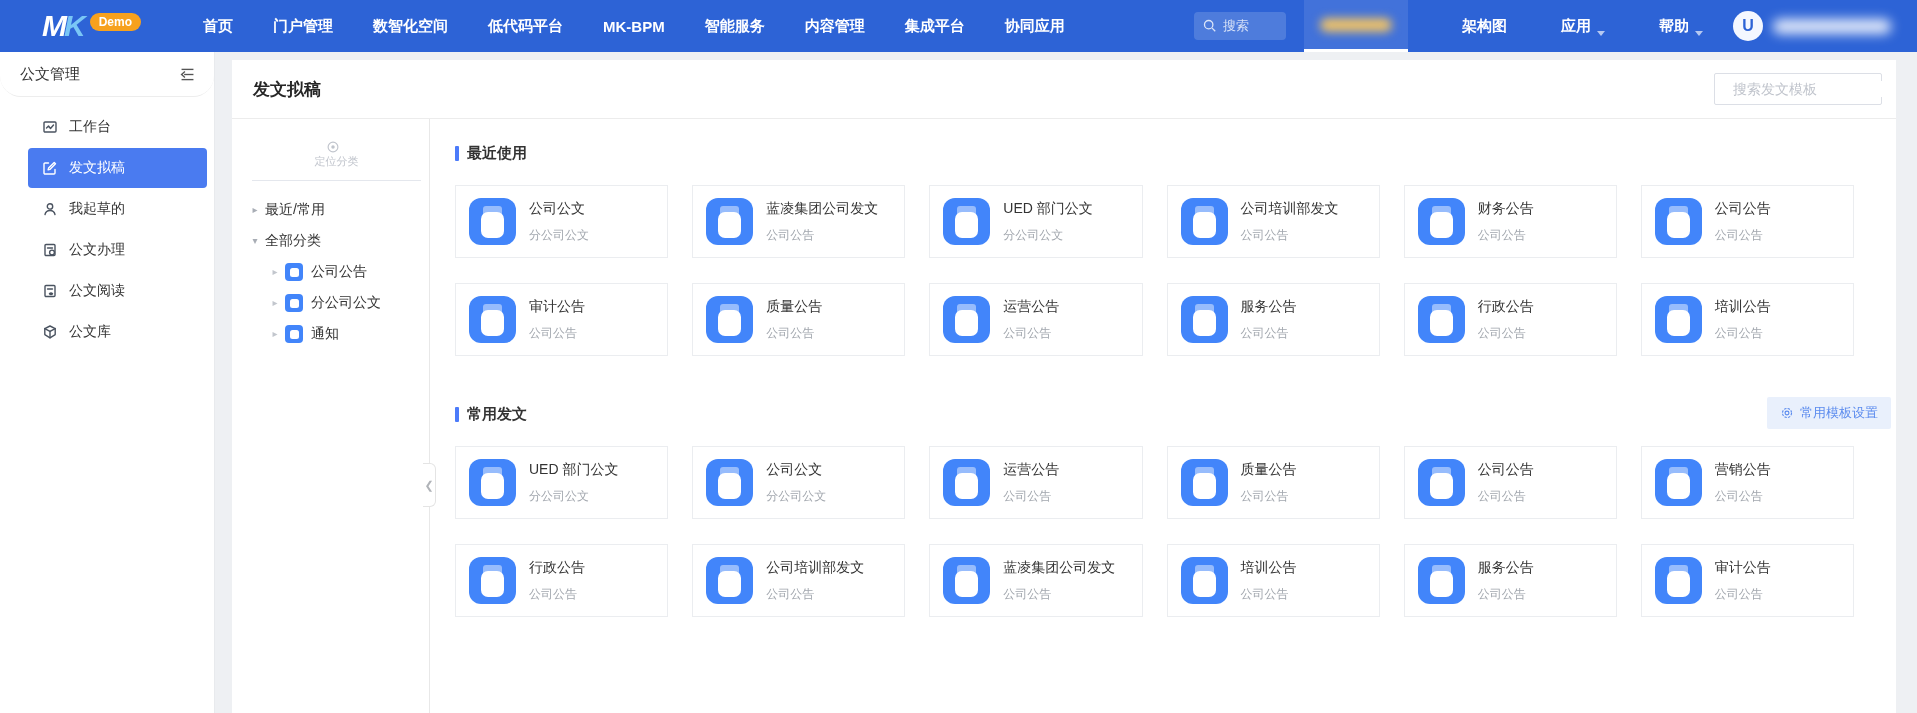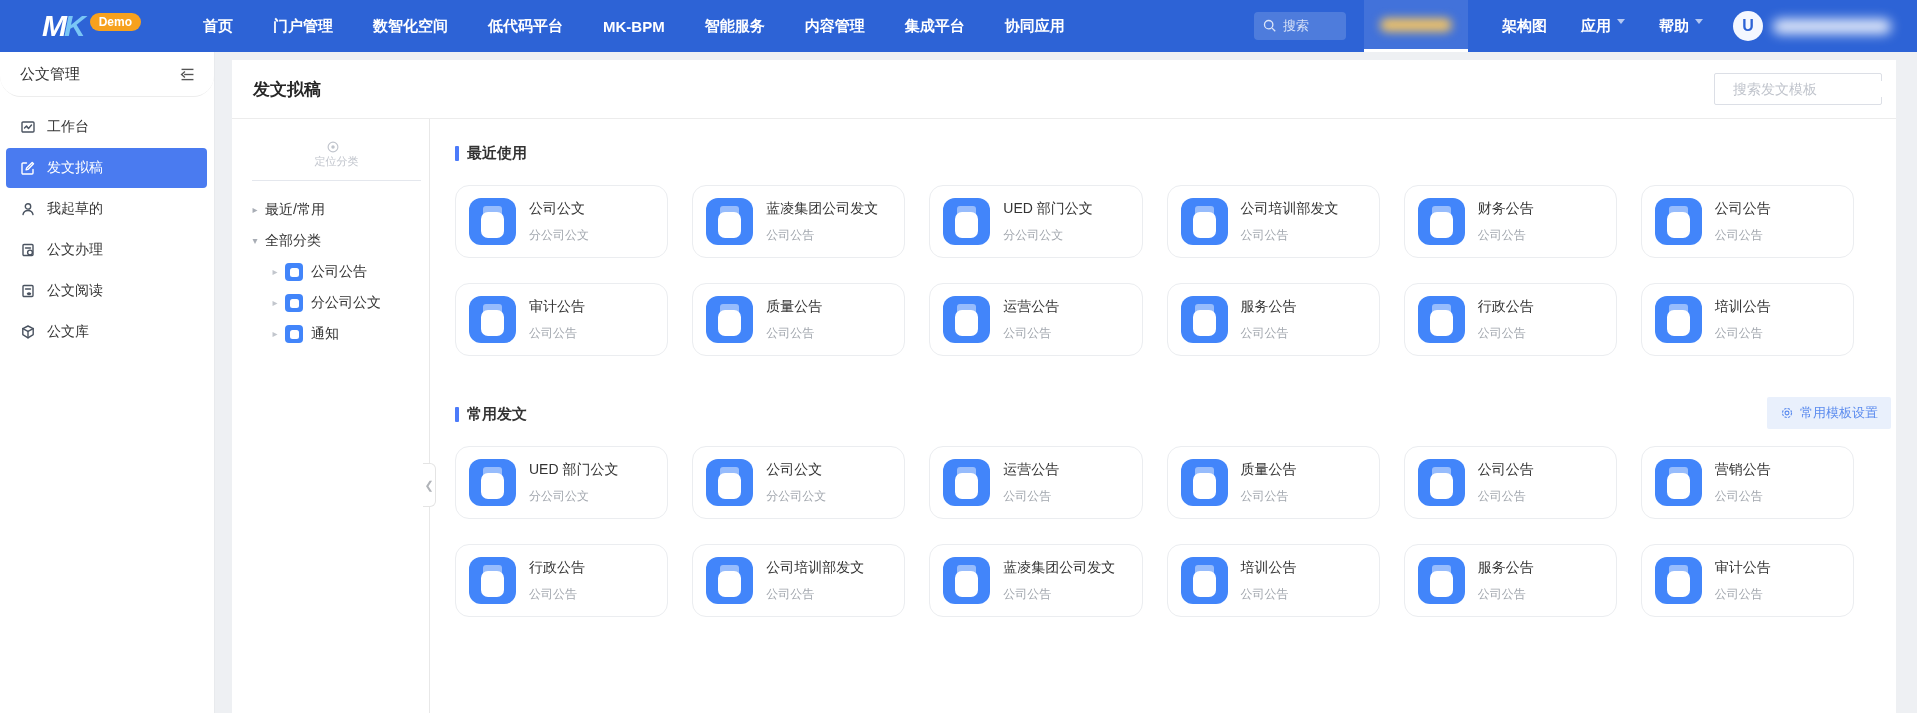--- a/index.html
+++ b/index.html
@@ -16,32 +16,32 @@
   .logo-m{font-size:30px;font-weight:bold;font-style:italic;letter-spacing:-2px;color:#fff;}
   .logo-k{font-size:30px;font-weight:bold;font-style:italic;letter-spacing:-2px;color:#79c6f6;margin-left:-1px;}
   .logo-badge{background:var(--badge);color:#fff;font-size:12px;font-weight:bold;border-radius:10px;padding:2px 9px;margin-left:6px;margin-top:-8px;}
   .nav{display:flex;align-items:center;margin-left:42px;height:100%;}
   .nav-item{padding:0 20px;font-size:15px;font-weight:600;height:100%;display:flex;align-items:center;cursor:pointer;white-space:nowrap;}
   .top-right{margin-left:auto;display:flex;align-items:center;height:100%;margin-right:26px;}
   .top-search{width:92px;height:28px;border-radius:4px;background:rgba(255,255,255,.16);display:flex;align-items:center;padding-left:9px;color:rgba(255,255,255,.78);font-size:13px;}
   .top-search svg{margin-right:6px;flex:none;}
   .blur-tab{height:100%;width:104px;margin-left:18px;background:rgba(255,255,255,.10);border-bottom:3px solid #fff;display:flex;align-items:center;justify-content:center;}
   .blur-gold{width:72px;height:14px;border-radius:7px;background:#ecc169;filter:blur(5px);}
-  .top-link{font-size:15px;font-weight:600;margin-left:34px;cursor:pointer;display:flex;align-items:flex-start;white-space:nowrap;}
+  .top-link{font-size:15px;font-weight:600;margin-left:54px;cursor:pointer;display:flex;align-items:flex-end;white-space:nowrap;}
   .caret-down{width:0;height:0;border-left:4px solid transparent;border-right:4px solid transparent;border-top:5px solid rgba(255,255,255,.65);margin-left:6px;margin-top:2px;}
   .user{display:flex;align-items:center;margin-left:30px;}
   .avatar{width:30px;height:30px;border-radius:50%;background:#f4f7ff;color:#2d63d6;font-weight:bold;font-size:16px;display:flex;align-items:center;justify-content:center;}
   .blur-name{width:118px;height:15px;margin-left:10px;border-radius:7px;background:rgba(255,255,255,.85);filter:blur(6px);}
 
   
   .sidebar{position:absolute;left:0;top:52px;bottom:0;width:215px;background:#fff;border-right:1px solid var(--border);z-index:20;}
   .sb-header{height:45px;display:flex;align-items:center;justify-content:space-between;padding:0 18px 0 20px;border-bottom:1px solid #ededed;border-radius:21px;}
   .sb-title{font-size:15px;color:#333;}
   .sb-collapse{cursor:pointer;display:flex;align-items:center;color:#555;}
-  .sb-list{padding-top:10px;}
+  .sb-list{padding-top:10px;padding-left:22px;}
   .sb-item{height:40px;display:flex;align-items:center;padding-left:20px;margin:0 0 1px 0;font-size:14px;color:#333;cursor:pointer;}
   .sb-item svg{margin-right:11px;flex:none;}
   .sb-item.active{background:var(--active-item);color:#fff;margin:0 7px 1px 6px;border-radius:4px;padding-left:14px;}
 
   
   .main-card{position:absolute;left:232px;top:60px;right:21px;bottom:0;background:#fff;z-index:10;}
   .card-header{height:59px;border-bottom:1px solid #ececec;display:flex;align-items:center;padding:0 14px 0 21px;}
   .page-title{font-size:17px;font-weight:bold;color:#262626;}
   .tpl-search{margin-left:auto;width:168px;height:32px;border:1px solid #dcdfe6;border-radius:2px;display:flex;align-items:center;padding-left:10px;background:#fff;}
   .tpl-search input{border:none;outline:none;width:150px;font-size:14px;color:#333;margin-left:8px;}
@@ -58,21 +58,21 @@
   .node-ic{width:18px;height:18px;border-radius:4px;background:var(--brand-icon);position:relative;margin-right:8px;flex:none;}
   .node-ic::after{content:"";position:absolute;left:5px;top:5px;width:9px;height:9px;border-radius:2.5px;background:#fff;}
 
   .content-panel{position:absolute;left:199px;top:59px;right:0;bottom:0;padding:23px 42px 0 24px;overflow:hidden;}
   .section-head{display:flex;align-items:center;position:relative;height:22px;}
   .s-bar{width:4px;height:15px;background:var(--accent);border-radius:1px;margin-right:8px;}
   .s-title{font-size:15px;font-weight:bold;color:#333;}
   .s-action{position:absolute;right:-37px;top:-6px;display:flex;align-items:center;background:#e9f0fc;color:#5b8bee;font-size:13px;padding:7px 13px;border-radius:2px;border:none;cursor:pointer;}
   .s-action svg{margin-right:6px;}
   .grid{display:grid;grid-template-columns:repeat(6,1fr);column-gap:24px;row-gap:25px;margin-top:21px;}
-  .card{height:73px;border:1px solid var(--card-border);border-radius:14px;background:#fff;display:flex;align-items:center;padding-left:13px;cursor:pointer;}
+  .card{height:73px;border:1px solid var(--card-border);border-radius:0;background:#fff;display:flex;align-items:center;padding-left:13px;cursor:pointer;}
   .c-ic{width:47px;height:47px;border-radius:12px;background:var(--brand-icon);position:relative;flex:none;overflow:hidden;}
   .c-lid{position:absolute;left:14px;top:8px;width:19px;height:12px;border-radius:3px;background:rgba(255,255,255,.45);}
   .c-box{position:absolute;left:12px;top:14px;width:23px;height:26px;border-radius:7px;background:#fff;}
   .c-txt{margin-left:13px;min-width:0;}
   .c-title{font-size:14px;color:#333;white-space:nowrap;}
   .c-cat{font-size:12px;color:var(--text2);margin-top:9px;}
   .sec2{margin-top:47px;}
 
   .tree-handle{position:absolute;left:191px;top:403px;width:13px;height:44px;background:#fff;border:1px solid #e4e4e4;border-left:none;border-radius:0 6px 6px 0;display:flex;align-items:center;justify-content:center;color:#b0b3b8;font-size:11px;cursor:pointer;z-index:5;}
 </style>

